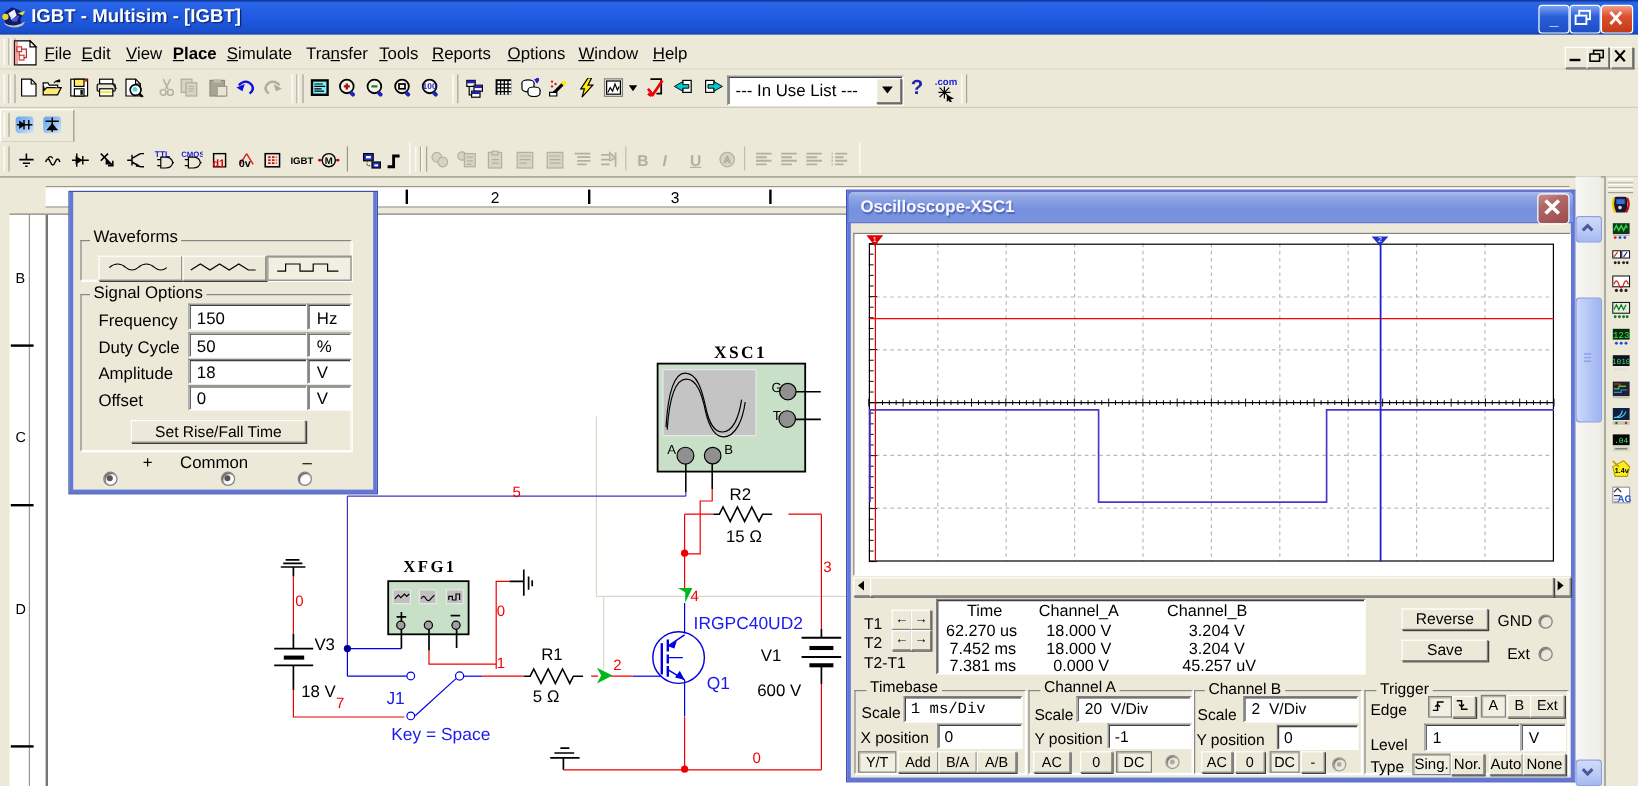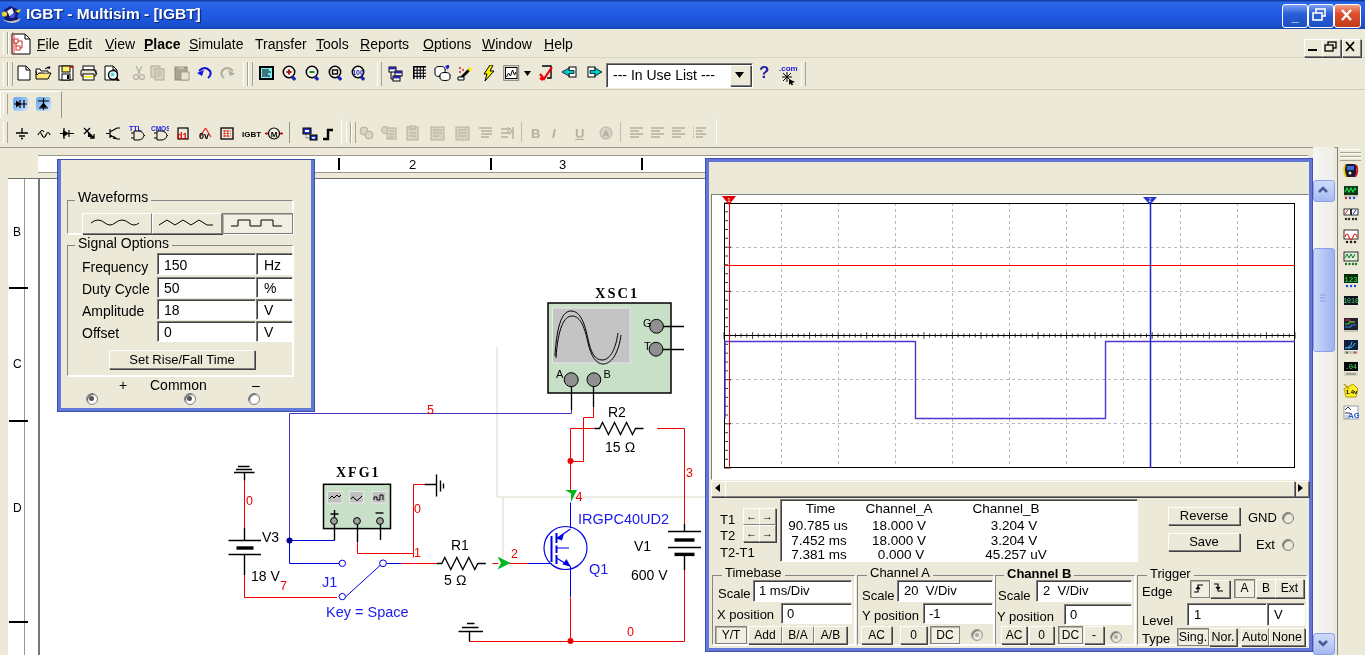--- a/index.html
+++ b/index.html
@@ -646,20 +646,28 @@
           <div class="abs" style="left:2px;top:2px;width:5px;height:5px;border-radius:50%;background:#555;"></div>
         </div>
     <div class="abs" style="left:126px;top:233px;width:10px;height:10px;border-radius:50%;background:#fff;border:1px solid #808080;box-shadow:inset 1px 1px 1px #555;">
           <div class="abs" style="left:2px;top:2px;width:5px;height:5px;border-radius:50%;background:#555;"></div>
         </div>
     <div class="abs" style="left:190px;top:233px;width:10px;height:10px;border-radius:50%;background:#fff;border:1px solid #808080;box-shadow:inset 1px 1px 1px #555;"></div>
   </div>
 </div>
 
 <div class="abs" id="oscwin" style="left:706px;top:159px;width:606px;height:492px;background:#ece9d8;border:3px solid #6277d6;box-sizing:border-box;box-shadow:0 0 0 1px #4350b8;">
+  <div class="abs" style="left:-3px;top:-3px;width:606px;height:27px;background:linear-gradient(180deg,#a8bbec 0%,#8da4e4 20%,#7590de 60%,#7a95e0 100%);border-radius:5px 5px 0 0;box-sizing:border-box;border:1px solid #6277d6;">
+    <div class="t" style="left:10px;top:4px;font-size:14px;font-weight:bold;color:#f8f8ff;text-shadow:1px 1px 1px #5060b0;">Oscilloscope-XSC1</div>
+    <div class="abs" style="left:574px;top:1px;width:25px;height:24px;border-radius:4px;border:1px solid #fff;background:linear-gradient(160deg,#c9908e 0%,#b06a68 30%,#9c4a4c 100%);">
+      <svg width="23" height="22" viewBox="0 0 23 22">
+            <path d="M6,5 L17,16 M17,5 L6,16" stroke="#fff" stroke-width="3"></path>
+          </svg>
+    </div>
+  </div>
   <div id="oscbody" style="position:absolute;left:-3px;top:24px;width:606px;height:465px;font-size:13px;">
 
     <div class="abs" style="left:5px;top:8px;width:596px;height:284px;background:#fff;border:1px solid;border-color:#808080 #fff #fff #808080;">
     <svg class="abs" style="left:-1.5px;top:-1.5px" width="594" height="282" viewBox="0 0 594 282">
       <g stroke="#b9b9b9" stroke-dasharray="3,3" stroke-width="1">
         <path d="M70.5,9V274 M127.5,9V274 M184.5,9V274 M241.5,9V274 M298.5,9V274 M355.5,9V274 M412.5,9V274 M469.5,9V274 M526.5,9V274"></path>
         <path d="M13,53.5H584 M13,97.5H584 M13,185.5H584 M13,229.5H584"></path>
       </g>
       <rect x="13.5" y="9.5" width="570" height="264" fill="none" stroke="#000"></rect>
       <g stroke="#000">
@@ -696,42 +704,42 @@
     <div class="btn" style="left:53px;top:322px;width:15px;height:15px;text-align:center;font-weight:bold;font-size:11px;line-height:15px;">→</div>
     <div class="t" style="left:14px;top:342px;">T2</div>
     <div class="btn" style="left:37px;top:339px;width:15px;height:15px;text-align:center;font-weight:bold;font-size:11px;line-height:15px;">←</div>
     <div class="btn" style="left:53px;top:339px;width:15px;height:15px;text-align:center;font-weight:bold;font-size:11px;line-height:15px;">→</div>
     <div class="t" style="left:14px;top:359px;">T2-T1</div>
 
     <div class="sunk" style="left:74px;top:313px;width:356px;height:61px;font-size:13.5px;">
       <div class="t" style="left:0px;top:1px;width:79px;text-align:center;">Time</div>
       <div class="t" style="left:68px;top:1px;width:100px;text-align:center;">Channel_A</div>
       <div class="t" style="left:175px;top:1px;width:100px;text-align:center;">Channel_B</div>
-      <div class="t" style="left:0px;top:18px;width:74px;text-align:center;">90.785 us</div>
+      <div class="t" style="left:0px;top:18px;width:74px;text-align:center;">62.270 us</div>
       <div class="t" style="left:68px;top:18px;width:100px;text-align:center;">18.000 V</div>
       <div class="t" style="left:183px;top:18px;width:100px;text-align:center;">3.204 V</div>
       <div class="t" style="left:0px;top:33px;width:76px;text-align:center;">7.452 ms</div>
       <div class="t" style="left:68px;top:33px;width:100px;text-align:center;">18.000 V</div>
       <div class="t" style="left:183px;top:33px;width:100px;text-align:center;">3.204 V</div>
       <div class="t" style="left:0px;top:47px;width:76px;text-align:center;">7.381 ms</div>
       <div class="t" style="left:70px;top:47px;width:100px;text-align:center;">0.000 V</div>
       <div class="t" style="left:185px;top:47px;width:100px;text-align:center;">45.257 uV</div>
     </div>
     <div class="btn" style="left:462px;top:321px;width:70px;height:16px;text-align:center;font-size:13px;">Reverse</div>
     <div class="btn" style="left:462px;top:347px;width:70px;height:16px;text-align:center;font-size:13px;">Save</div>
     <div class="t" style="left:542px;top:324px;">GND</div>
     <div class="abs" style="left:576px;top:326px;width:10px;height:10px;border-radius:50%;background:#ece9d8;border:1px solid #808080;box-shadow:inset 1px 1px 1px #666;"></div>
     <div class="t" style="left:550px;top:351px;">Ext</div>
     <div class="abs" style="left:576px;top:353px;width:10px;height:10px;border-radius:50%;background:#ece9d8;border:1px solid #808080;box-shadow:inset 1px 1px 1px #666;"></div>
 
     <div class="grp" style="left:6px;top:389px;width:141px;height:68px;"></div>
     <div class="t" style="left:16px;top:379px;background:#ece9d8;padding:0 3px;">Timebase</div>
     <div class="t" style="left:12px;top:400px;">Scale</div>
     <div class="sunk" style="left:47px;top:394px;width:97px;height:20px;">
-          <div class="t" style="left:5px;top:2px;">1 ms/Div</div>
+          <div class="t" style="left:5px;top:2px;font-family:Liberation Mono, monospace;">1 ms/Div</div>
         </div>
     <div class="t" style="left:11px;top:421px;">X position</div>
     <div class="sunk" style="left:75px;top:417px;width:69px;height:19px;">
           <div class="t" style="left:5px;top:2px;">0</div>
         </div>
     <div class="btnp" style="left:9px;top:440px;width:30px;height:16px;text-align:center;font-size:12px;line-height:16px;">Y/T</div>
     <div class="btn" style="left:42px;top:440px;width:32px;height:16px;text-align:center;font-size:12px;line-height:16px;">Add</div>
     <div class="btn" style="left:76px;top:440px;width:30px;height:16px;text-align:center;font-size:12px;line-height:16px;">B/A</div>
     <div class="btn" style="left:108px;top:440px;width:31px;height:16px;text-align:center;font-size:12px;line-height:16px;">A/B</div>
 
@@ -746,21 +754,21 @@
           <div class="t" style="left:5px;top:2px;">-1</div>
         </div>
     <div class="btn" style="left:155px;top:440px;width:29px;height:16px;text-align:center;font-size:12px;line-height:16px;">AC</div>
     <div class="btn" style="left:194px;top:440px;width:25px;height:16px;text-align:center;font-size:12px;line-height:16px;">0</div>
     <div class="btnp" style="left:224px;top:440px;width:28px;height:16px;text-align:center;font-size:12px;line-height:16px;">DC</div>
     <div class="abs" style="left:265px;top:443px;width:10px;height:10px;border-radius:50%;background:#ece9d8;border:1px solid #999;box-shadow:inset 1px 1px 1px #666;">
           <div class="abs" style="left:2.5px;top:2.5px;width:4px;height:4px;border-radius:50%;background:#aaa;"></div>
         </div>
 
     <div class="grp" style="left:289px;top:389px;width:138px;height:68px;"></div>
-    <div class="t" style="left:298px;top:380px;background:#ece9d8;padding:0 3px;font-weight:bold;">Channel B</div>
+    <div class="t" style="left:298px;top:380px;background:#ece9d8;padding:0 3px;">Channel B</div>
     <div class="t" style="left:292px;top:402px;">Scale</div>
     <div class="sunk" style="left:330px;top:394px;width:94px;height:20px;">
           <div class="t" style="left:6px;top:2px;">2  V/Div</div>
         </div>
     <div class="t" style="left:291px;top:423px;">Y position</div>
     <div class="sunk" style="left:358px;top:418px;width:66px;height:19px;">
           <div class="t" style="left:5px;top:2px;">0</div>
         </div>
     <div class="btn" style="left:295px;top:440px;width:24px;height:16px;text-align:center;font-size:12px;line-height:16px;">AC</div>
     <div class="btn" style="left:323px;top:440px;width:23px;height:16px;text-align:center;font-size:12px;line-height:16px;">0</div>

